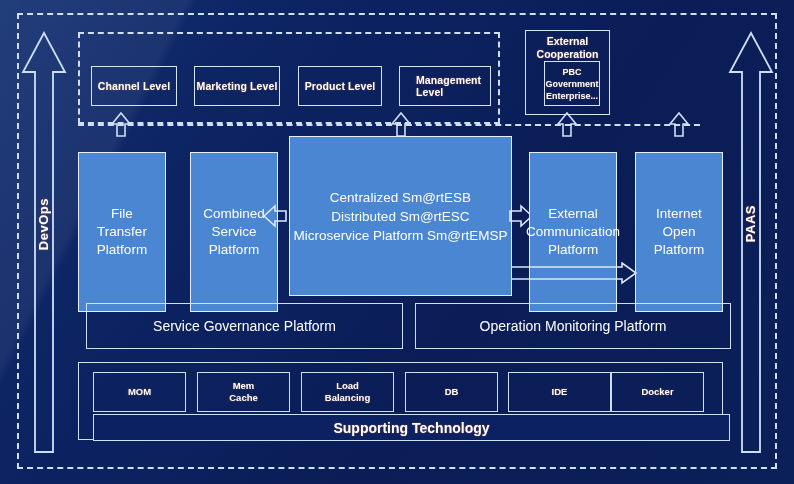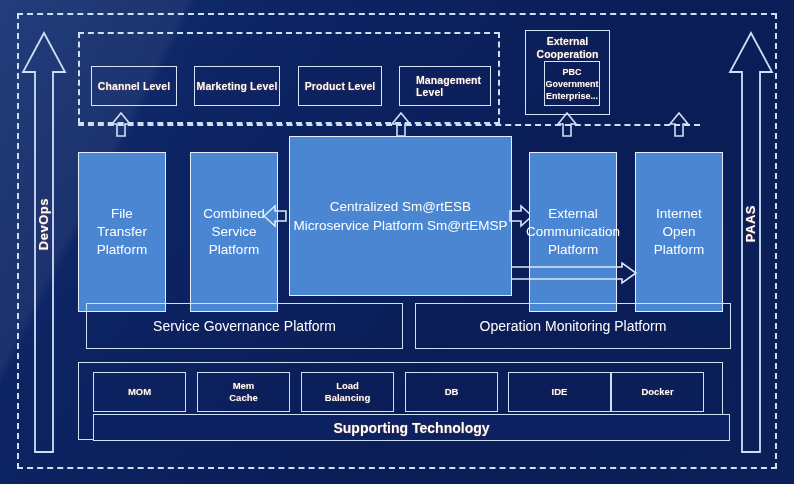--- a/index.html
+++ b/index.html
@@ -186,20 +186,21 @@
 
   <div class="harrow" style="left:262px;top:203px;">
     <svg width="26" height="26" viewBox="0 0 26 26">
       <polygon points="2,13 13,3 13,8 24,8 24,18 13,18 13,23" fill="none" stroke="#dce8f8" stroke-width="1.6"></polygon>
     </svg>
   </div>
 
   <div class="plat center" style="left:289px;top:136px;width:223px;height:160px;">
     <div>
       <div>Centralized Sm@rtESB</div>
+      <div>Distributed Sm@rtESC</div>
       <div>Microservice Platform Sm@rtEMSP</div>
     </div>
   </div>
 
   <div class="harrow" style="left:508px;top:203px;">
     <svg width="26" height="26" viewBox="0 0 26 26">
       <polygon points="24,13 13,3 13,8 2,8 2,18 13,18 13,23" fill="none" stroke="#dce8f8" stroke-width="1.6"></polygon>
     </svg>
   </div>
 

